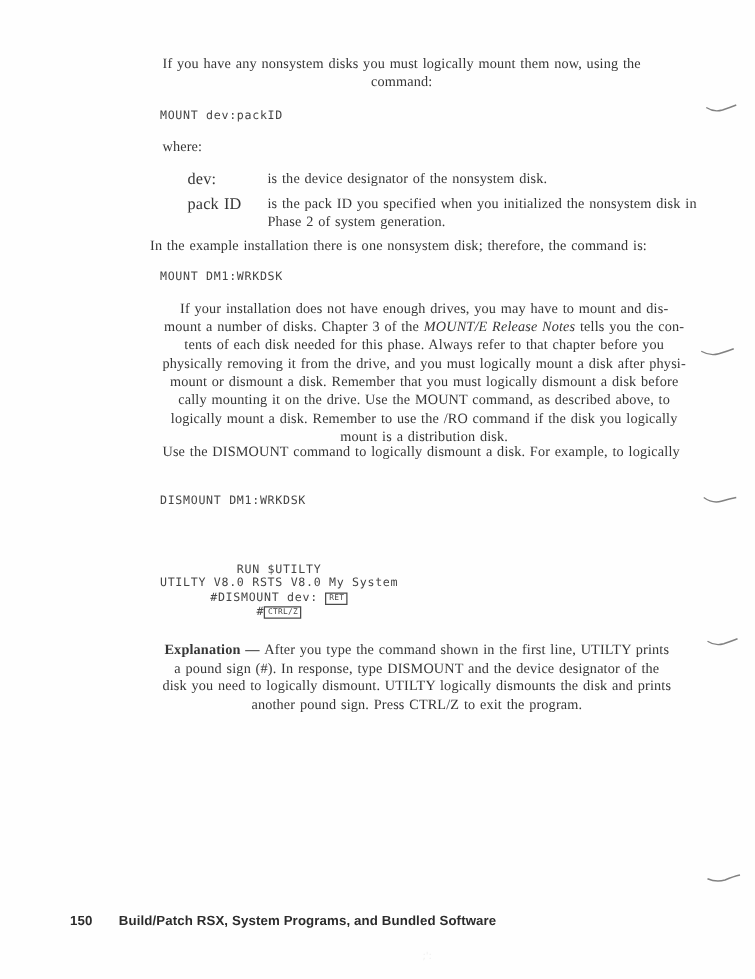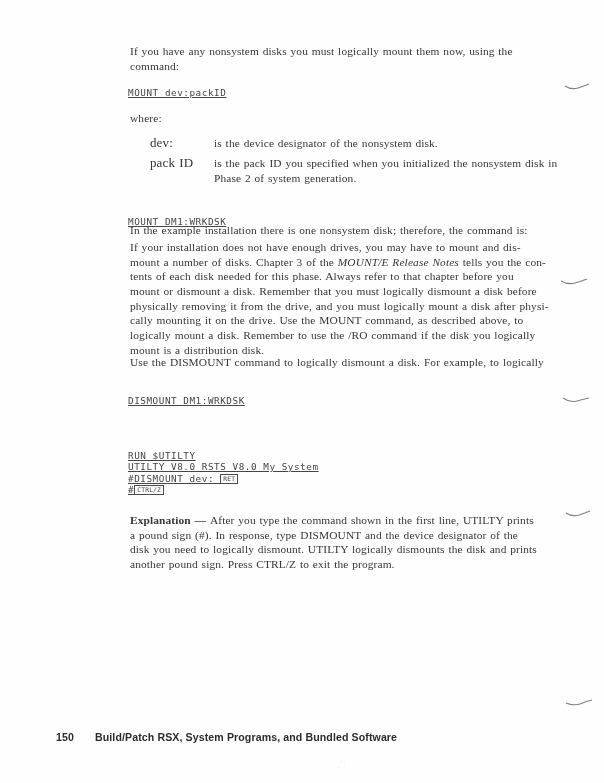--- a/index.html
+++ b/index.html
@@ -12,36 +12,36 @@
     width: 604px;
     height: 783px;
     background: #fefefe;
     overflow: hidden;
     font-family: "Liberation Serif", serif;
     color: #363636;
   }
   .block {
     position: absolute;
     white-space: nowrap;
+    text-align: center;
   }
   .body-text {
     font-size: 11.4px;
     line-height: 14.7px;
     letter-spacing: 0.12px;
     word-spacing: 0.8px;
     color: #363636;
   }
   .body-text .line { height: 14.7px; }
   .code {
     font-family: "DejaVu Sans Mono", monospace;
     font-size: 9.3px;
     line-height: 11.3px;
     letter-spacing: 0.55px;
     color: #454545;
-    text-decoration: underline;
   }
   .italic { font-style: italic; }
   .bold   { font-weight: bold; }
   .def-row { position: absolute; white-space: nowrap; }
   .def-term {
     position: absolute;
     left: 20px;
     font-size: 13px;
     letter-spacing: 0.12px;
   }
@@ -111,32 +111,32 @@
     <span class="def-desc">is the device designator of the nonsystem disk.</span>
   </div>
   <div class="def-row body-text" style="top:156px; left:130px;">
     <span class="def-term">pack ID</span>
     <span class="def-desc">
       <span style="display:block; height:14.7px;">is the pack ID you specified when you initialized the nonsystem disk in</span>
       <span style="display:block; height:14.7px;">Phase 2 of system generation.</span>
     </span>
   </div>
 
-  <div class="block body-text" style="top:190px; left:130px;margin-top:33px;">In the example installation there is one nonsystem disk; therefore, the command is:</div>
+  <div class="block body-text" style="top:190px; left:120px;">In the example installation there is one nonsystem disk; therefore, the command is:</div>
 
   <div class="block code" style="top:216px; left:128px;">MOUNT DM1:WRKDSK</div>
 
   <div class="block body-text" style="top:240px; left:130px;">
     <div class="line">If your installation does not have enough drives, you may have to mount and dis-</div>
     <div class="line">
       <span>mount a number of disks. Chapter 3 of the </span><span class="italic">MOUNT/E Release Notes</span><span> tells you the con-</span>
     </div>
     <div class="line">tents of each disk needed for this phase. Always refer to that chapter before you</div>
+    <div class="line">physically removing it from the drive, and you must logically mount a disk after physi-</div>
     <div class="line">mount or dismount a disk. Remember that you must logically dismount a disk before</div>
-    <div class="line">physically removing it from the drive, and you must logically mount a disk after physi-</div>
     <div class="line">cally mounting it on the drive. Use the MOUNT command, as described above, to</div>
     <div class="line">logically mount a disk. Remember to use the /RO command if the disk you logically</div>
     <div class="line">mount is a distribution disk.</div>
   </div>
 
   <div class="block body-text" style="top:355px; left:130px;">
     <div class="line">Use the DISMOUNT command to logically dismount a disk. For example, to logically</div>
   </div>
 
   <div class="block code" style="top:395px; left:128px;">DISMOUNT DM1:WRKDSK</div>

